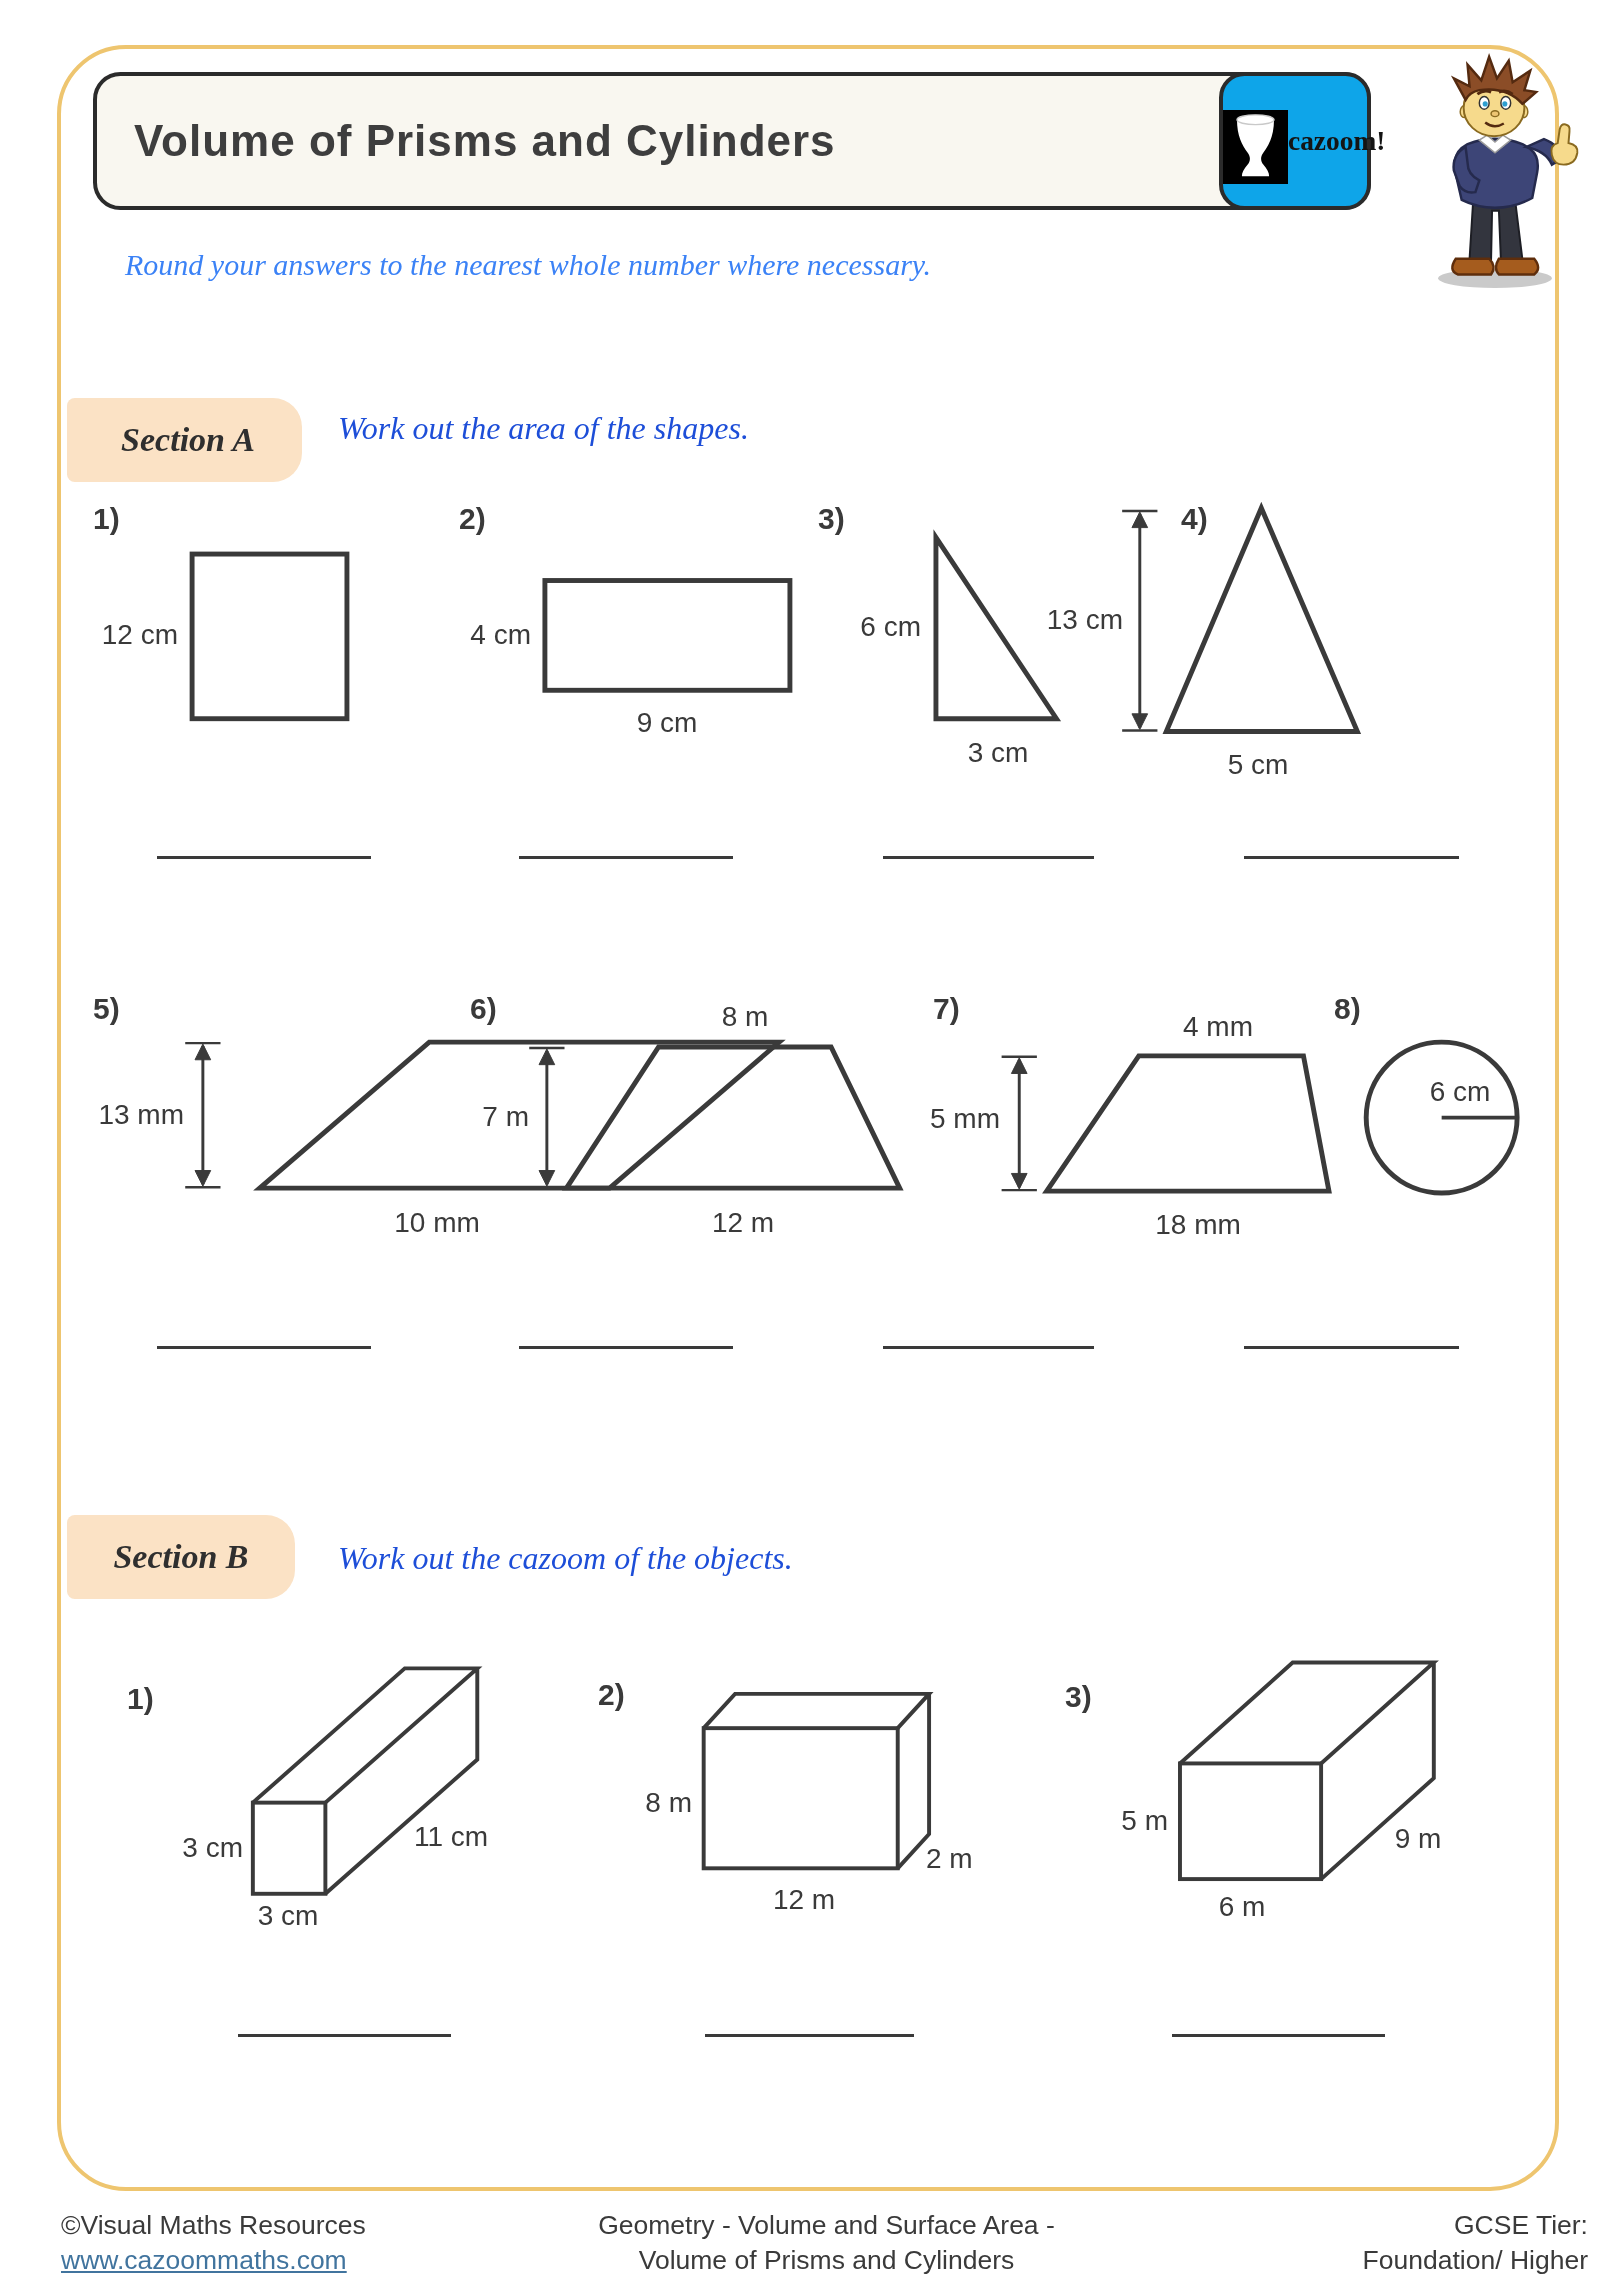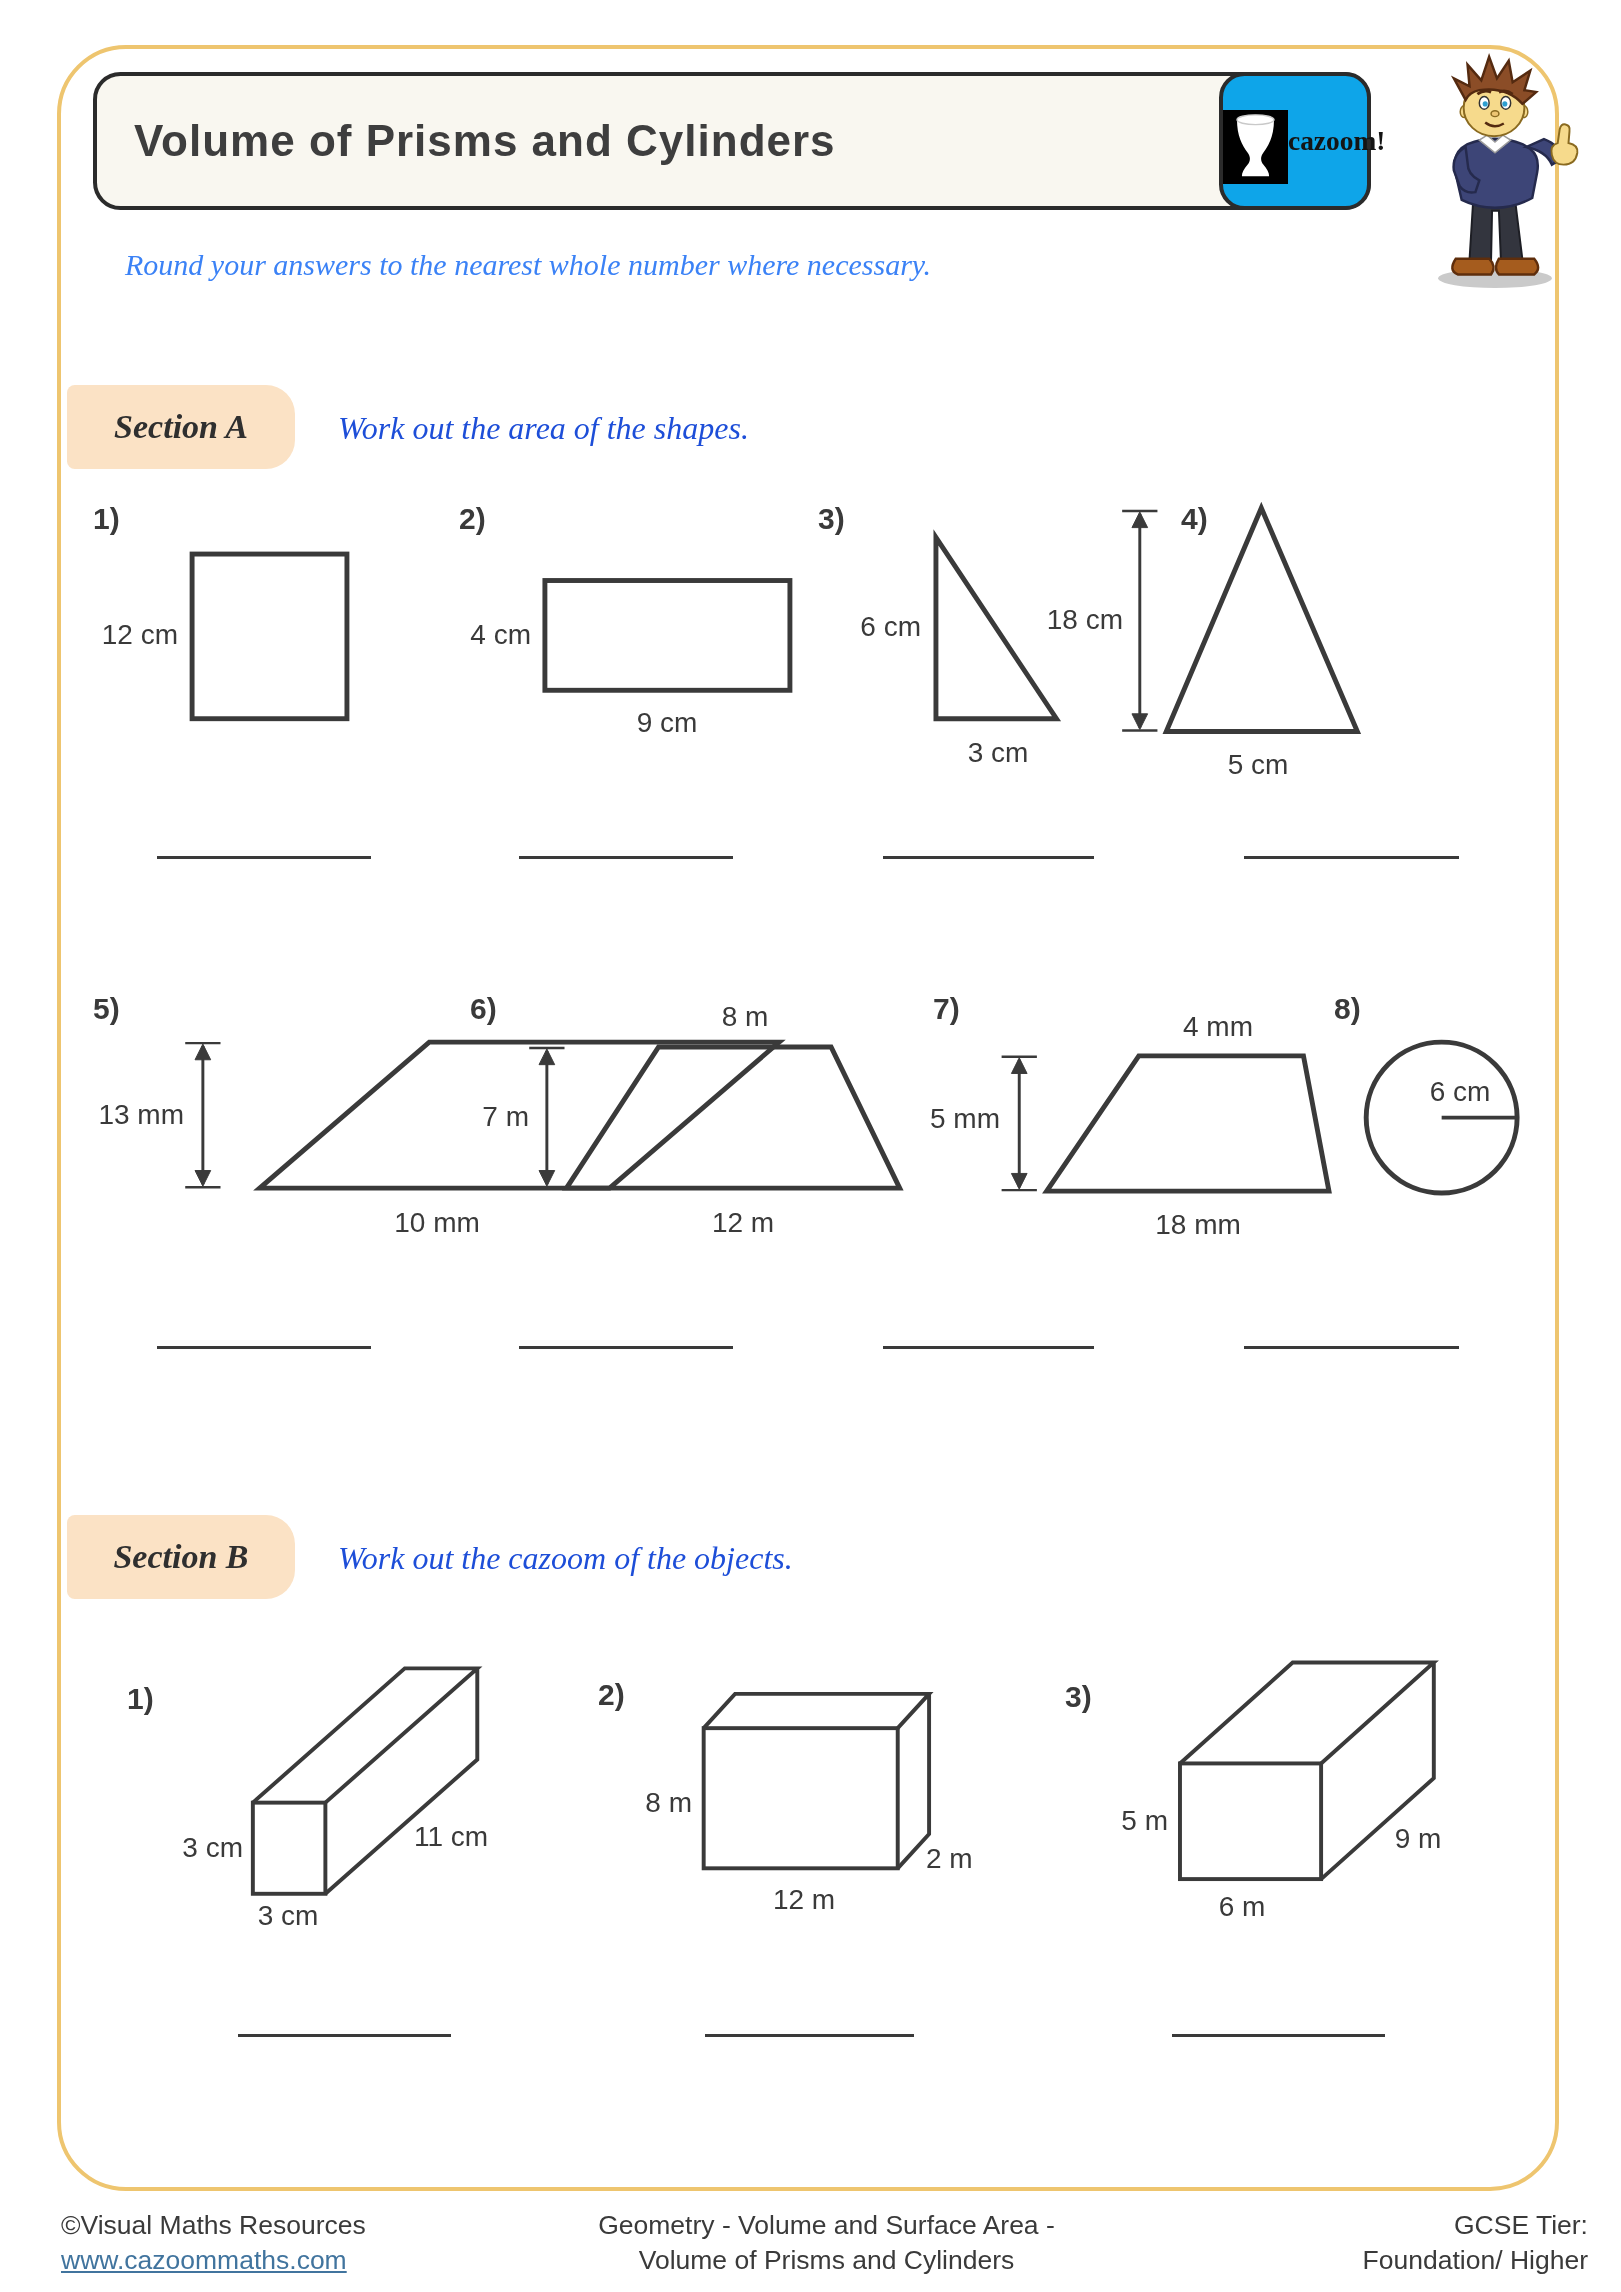--- a/index.html
+++ b/index.html
@@ -92,21 +92,21 @@
     <circle cx="90" cy="56" r="2.6" fill="#2e9fd0"></circle>
       <circle cx="110" cy="56" r="2.6" fill="#2e9fd0"></circle>
     <path d="M82,46 q7,-5 14,-2" stroke="#542a10" stroke-width="3" fill="none"></path>
     <path d="M104,44 q7,-3 14,2" stroke="#542a10" stroke-width="3" fill="none"></path>
     <ellipse cx="100" cy="66" rx="4" ry="3" fill="#edc573" stroke="#8a6a20" stroke-width="1.5"></ellipse>
     <path d="M90,75 q9,7 19,1" stroke="#542a10" stroke-width="2.5" fill="none"></path>
   </svg>
 
   <div class="instruction">Round your answers to the nearest whole number where necessary.</div>
 
-  <div class="section-tag" style="top:385px;">Section A</div>
+  <div class="section-tag" style="top:398px;padding-left:7px;">Section A</div>
   <div class="section-caption" style="top:428px;">Work out the area of the shapes.</div>
 
   <div class="section-tag" style="top:1515px;">Section B</div>
   <div class="section-caption" style="top:1558px;">Work out the cazoom of the objects.</div>
 
   <svg class="shapes-layer" width="1621" height="2293" viewBox="0 0 1654 2339">
     <g stroke="#3a3a3a" fill="none" stroke-width="5" stroke-linejoin="miter">
 
       <rect x="196" y="565" width="158" height="168"></rect>
 
@@ -174,21 +174,21 @@
   <div class="qnum" style="left:93px;top:502px;">1)</div>
   <div class="qnum" style="left:459px;top:502px;">2)</div>
   <div class="qnum" style="left:818px;top:502px;">3)</div>
   <div class="qnum" style="left:1181px;top:502px;">4)</div>
 
   <div class="lbl anchor-r" style="left:178px;top:635px;">12 cm</div>
   <div class="lbl anchor-r" style="left:531px;top:635px;">4 cm</div>
   <div class="lbl anchor-c" style="left:667px;top:723px;">9 cm</div>
   <div class="lbl anchor-r" style="left:921px;top:627px;">6 cm</div>
   <div class="lbl anchor-c" style="left:998px;top:753px;">3 cm</div>
-  <div class="lbl anchor-r" style="left:1123px;top:620px;">18 cm</div>
+  <div class="lbl anchor-r" style="left:1123px;top:620px;">13 cm</div>
   <div class="lbl anchor-c" style="left:1258px;top:765px;">5 cm</div>
 
   <div class="ans" style="left:157px;top:856px;width:214px;"></div>
   <div class="ans" style="left:519px;top:856px;width:214px;"></div>
   <div class="ans" style="left:883px;top:856px;width:211px;"></div>
   <div class="ans" style="left:1244px;top:856px;width:215px;"></div>
 
   <div class="qnum" style="left:93px;top:992px;">5)</div>
   <div class="qnum" style="left:470px;top:992px;">6)</div>
   <div class="qnum" style="left:933px;top:992px;">7)</div>

